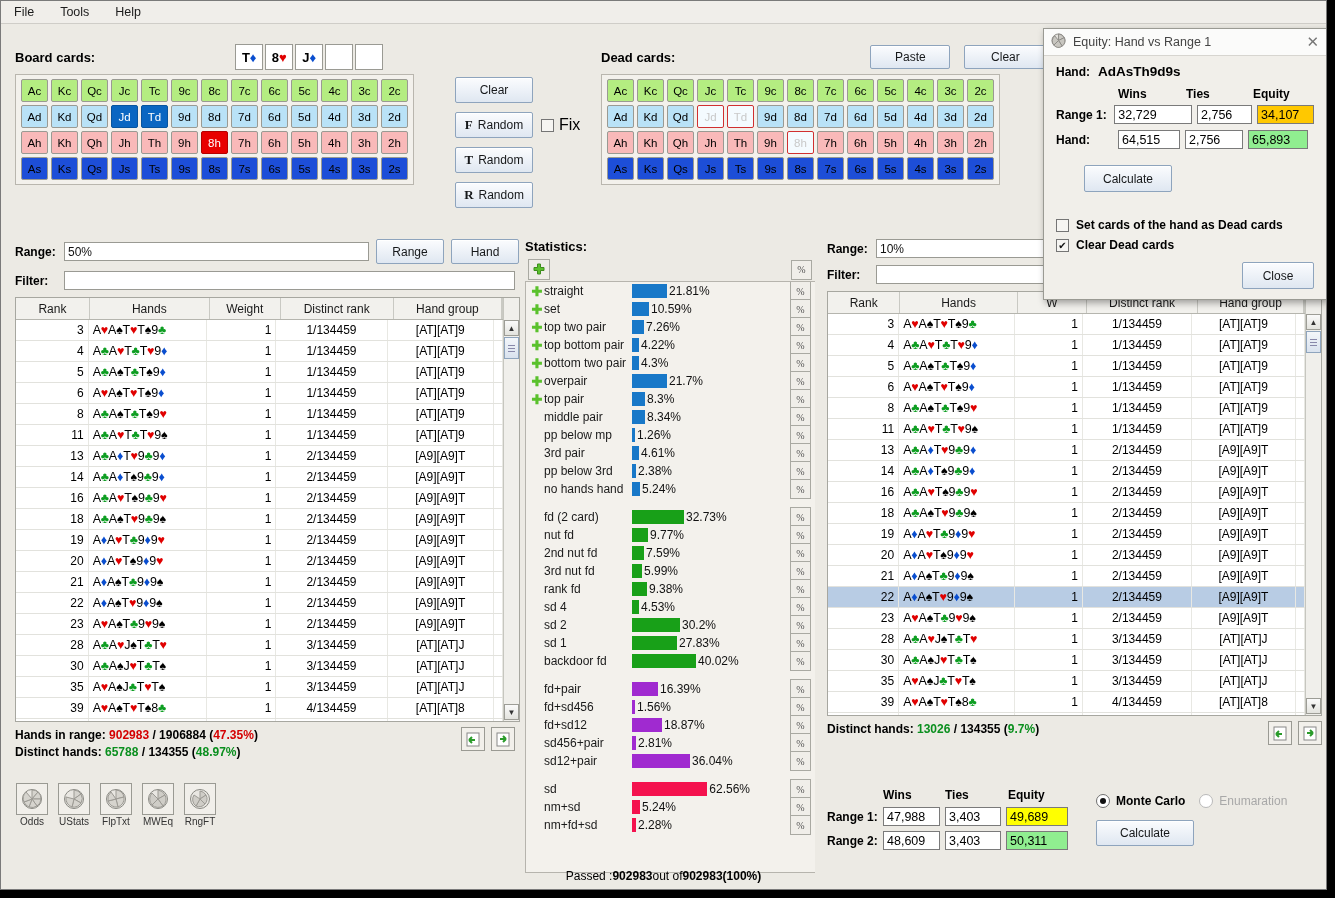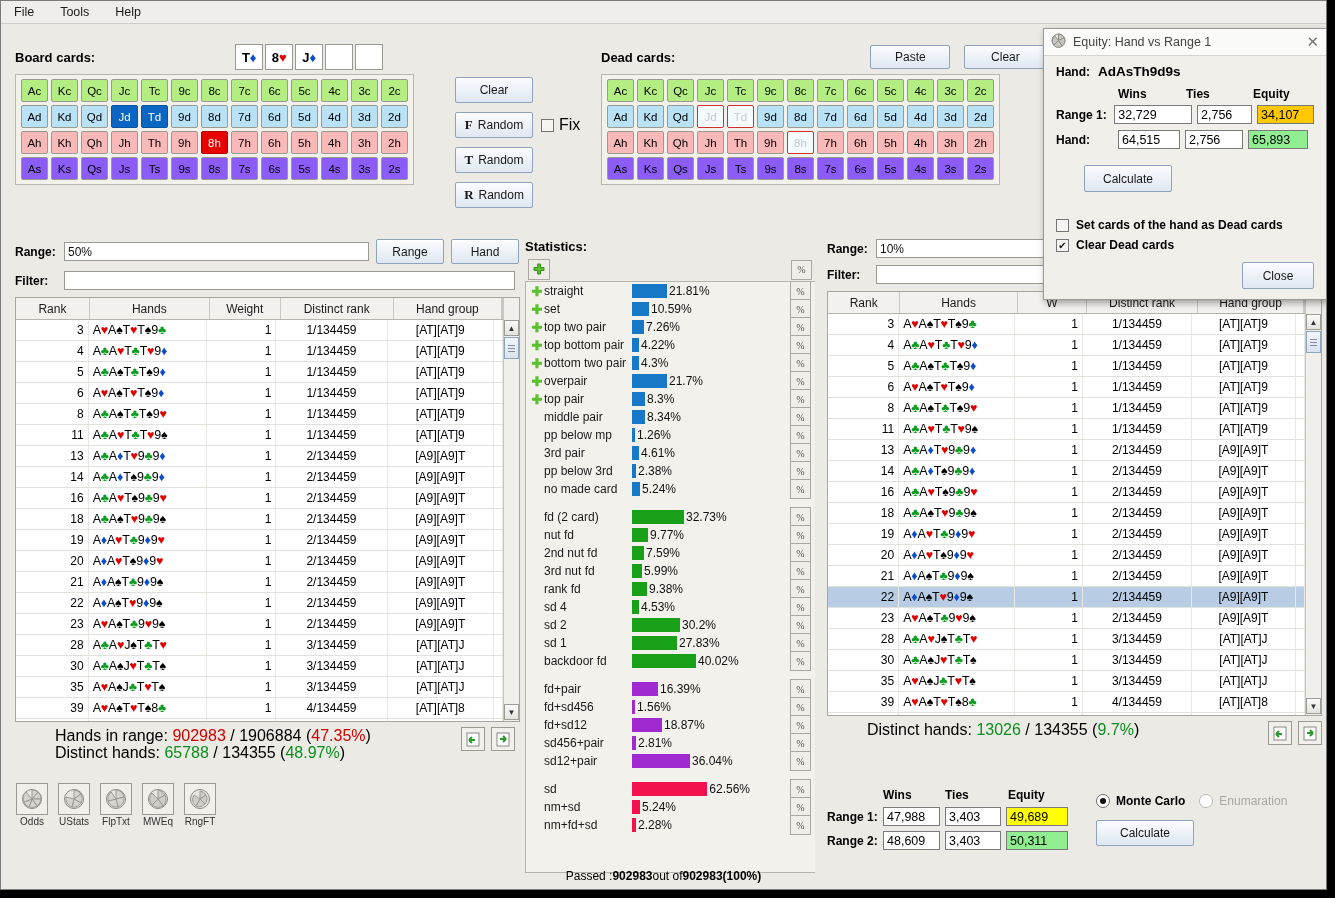--- a/index.html
+++ b/index.html
@@ -24,21 +24,21 @@
   .grid-box{border:1px solid #b9b6ae;background:#f3f1ec;padding:4px 5px;
             display:inline-block;}
   .crow{display:flex;gap:3px;margin-bottom:3px;}
   .crow:last-child{margin-bottom:0;}
   .card{width:27px;height:23px;border:1px solid #9a9a93;border-radius:2px;
         font-size:11.5px;display:flex;align-items:center;justify-content:center;
         cursor:default;box-sizing:border-box;}
   .c-club{background:#b4ed81;}
   .c-diam{background:#b9e2f7;}
   .c-hear{background:#f9b9b9;}
-  .c-spad{background:#8b5cf6;}
+  .c-spad{background:#1d4ed8;}
   .card.sel-d{background:#0a66c2;color:#fff;border-color:#08549e;}
   .card.sel-h{background:#e80000;color:#fff;border-color:#b40000;}
   .card.dead{background:#f4fbff;color:#c9c9c9;border:1px solid #d03030;}
 
   
   .slot{width:28px;height:26px;border:1px solid #9a9a93;background:#fff;
         display:flex;align-items:center;justify-content:center;
         font-size:13px;font-weight:bold;box-sizing:border-box;}
   .sp-d{color:#0a4ecf;} .sp-h{color:#e00000;}
 
@@ -92,21 +92,21 @@
               text-align:center;}
   .srow .nm{width:88px;font-size:12px;color:#1a1a1a;}
   .srow .barwrap{width:118px;display:flex;align-items:center;
                  position:relative;height:14px;}
   .srow .bar{height:14px;}
   .srow .pv{font-size:12px;color:#111;margin-left:2px;white-space:nowrap;}
   .srow .pb{margin-left:auto;margin-right:4px;}
   .sgap{height:10px;}
 
   
-  .summ{font-size:16px;font-weight:normal;line-height:17px;margin-left:40px;}
+  .summ{font-size:12px;font-weight:bold;line-height:17px;}
   .summ .r{color:#d40000;} .summ .g{color:#0a8f1e;}
   .iconbtn{width:22px;height:22px;border:1px solid #9a9a93;
            background:#f2f0eb;display:flex;align-items:center;
            justify-content:center;}
 
   
   .tool{width:34px;text-align:center;}
   .tool .sq{width:30px;height:30px;border:1px solid #9a9a93;background:#f1efea;
             display:flex;align-items:center;justify-content:center;margin:0 auto;}
   .tool .cap{font-size:10px;color:#333;margin-top:1px;}
@@ -841,21 +841,21 @@
           <div class="plus"></div>
           <div class="nm">pp below 3rd</div>
           <div class="barwrap">
             <div class="bar" style="width:4px;background:#1878c8;"></div>
             <div class="pv">2.38%</div>
           </div>
           <div class="pctbtn pb">%</div>
         </div>
         <div class="srow">
           <div class="plus"></div>
-          <div class="nm">no made card</div>
+          <div class="nm">no hands hand</div>
           <div class="barwrap">
             <div class="bar" style="width:8px;background:#1878c8;"></div>
             <div class="pv">5.24%</div>
           </div>
           <div class="pctbtn pb">%</div>
         </div>
         <div class="sgap"></div>
         <div class="srow">
           <div class="plus"></div>
           <div class="nm">fd (2 card)</div>

